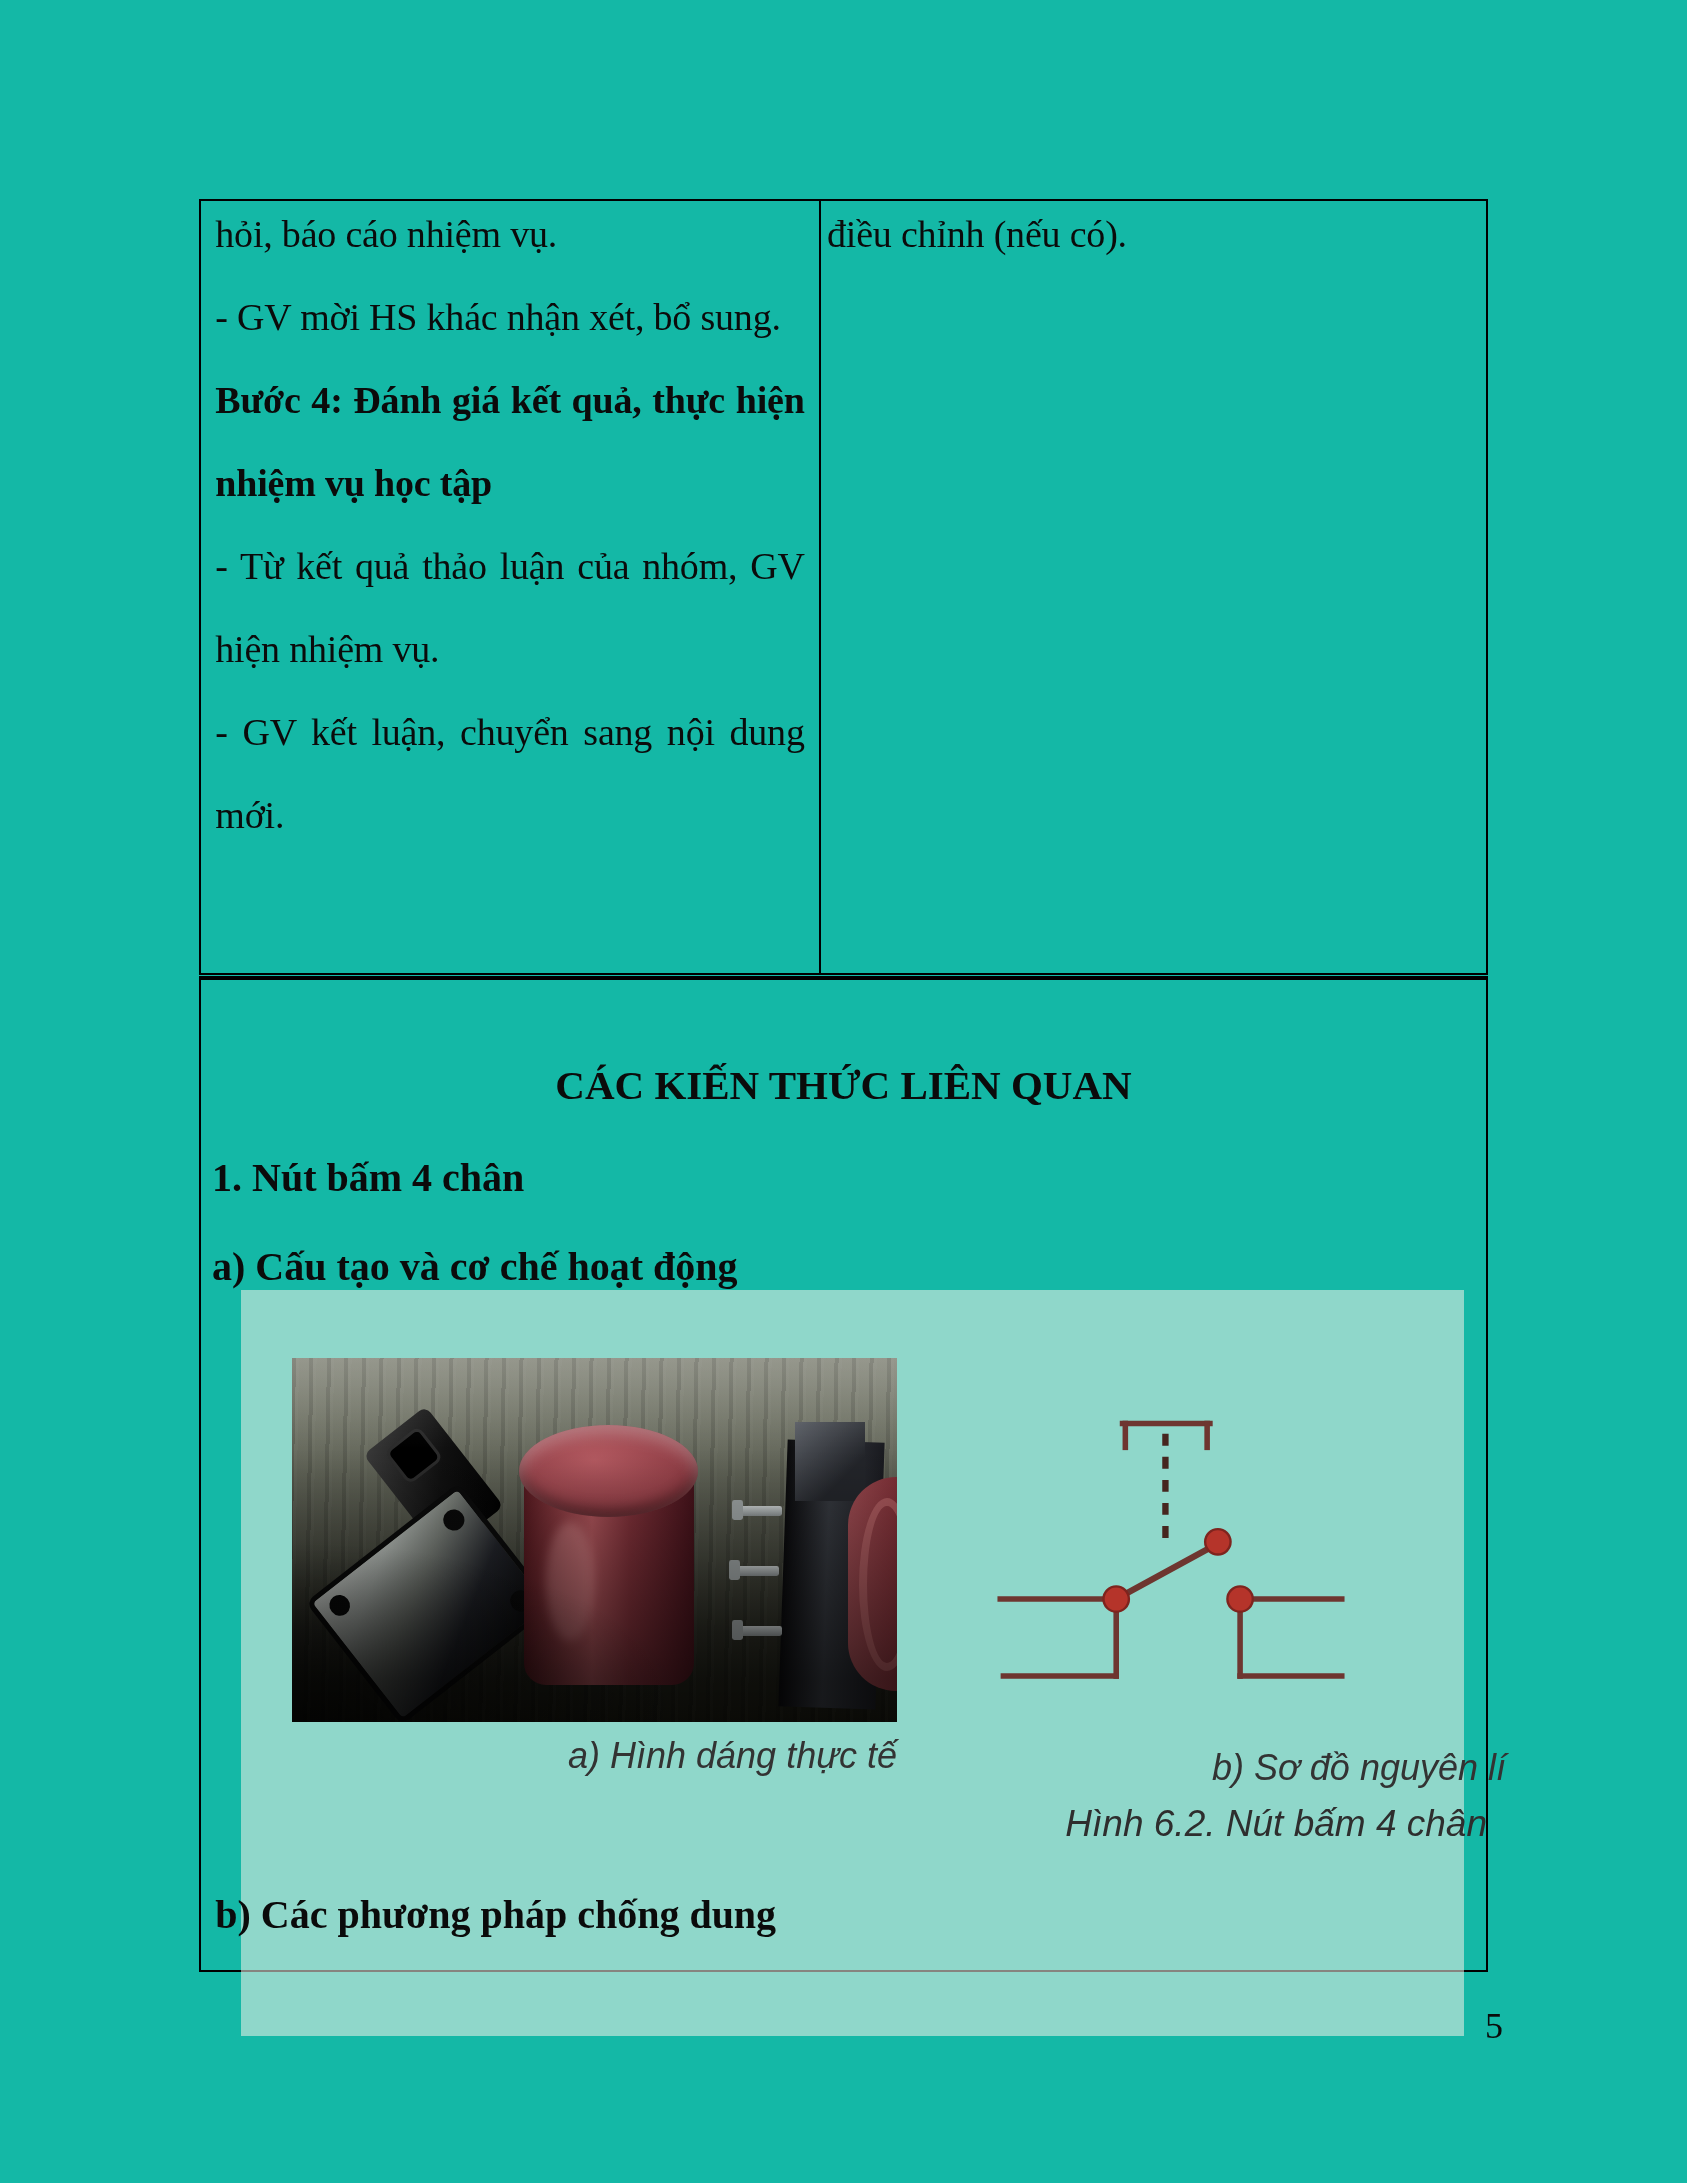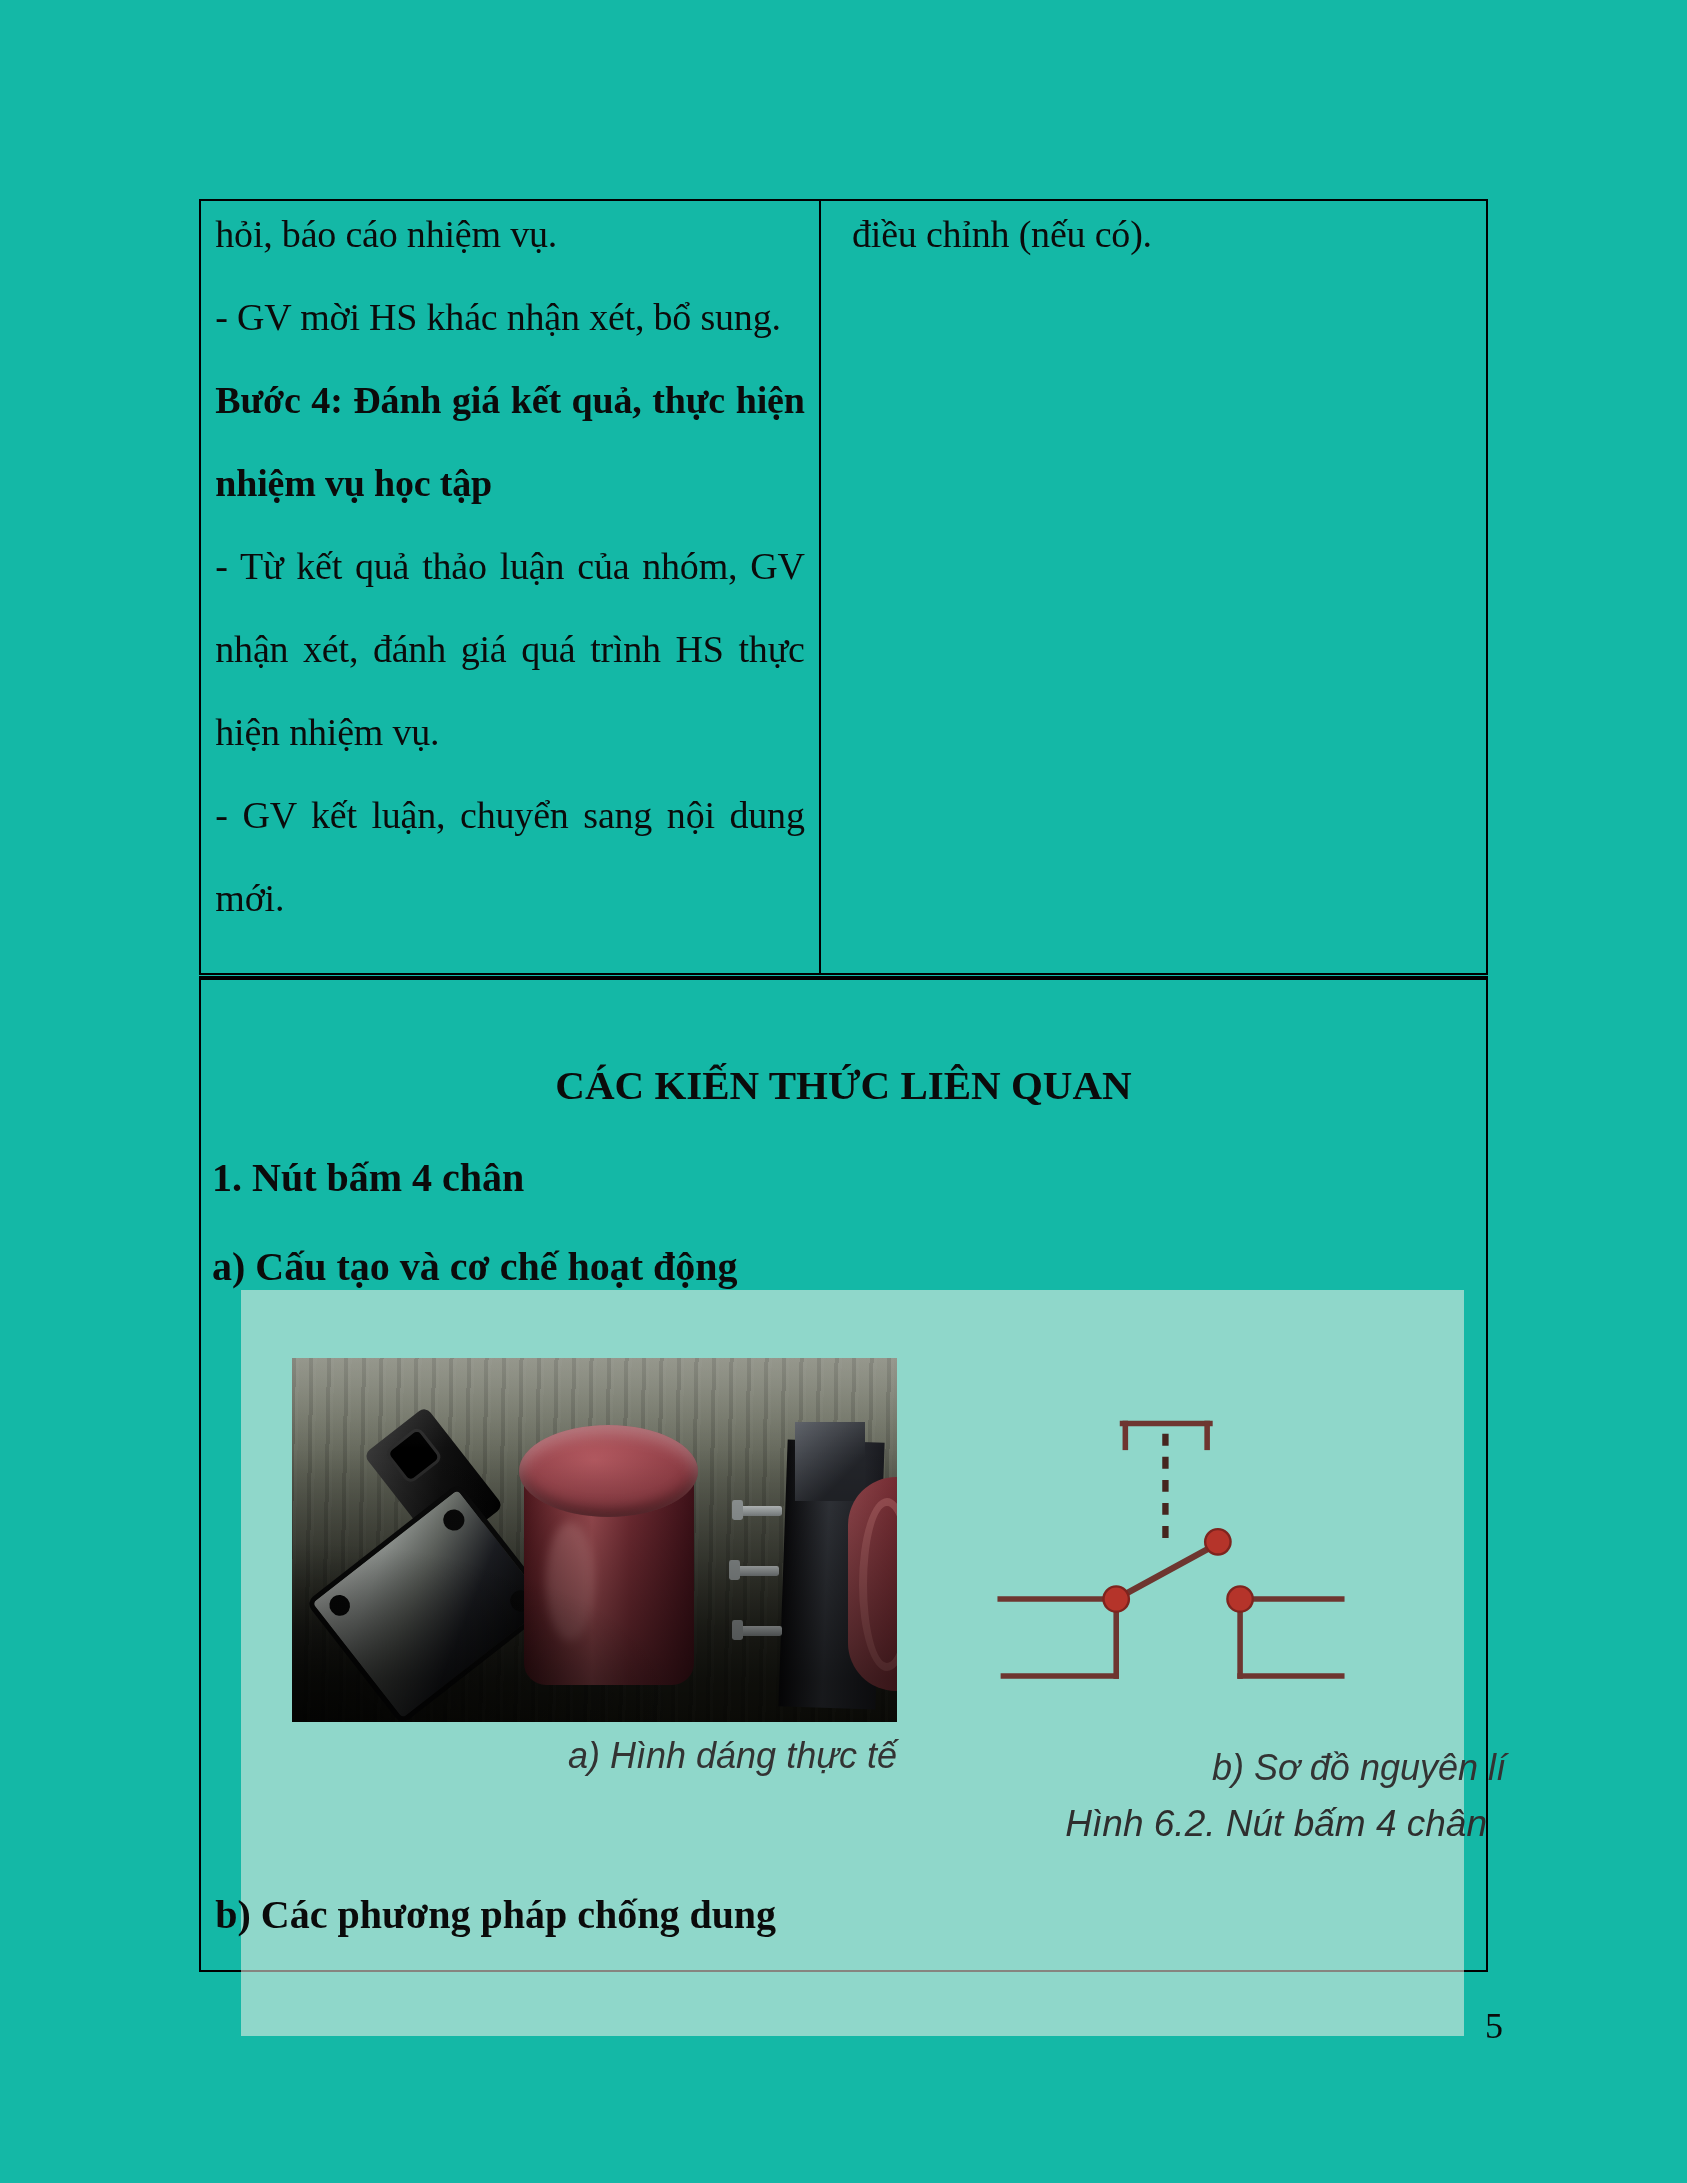--- a/index.html
+++ b/index.html
@@ -5,21 +5,21 @@
   html,body{margin:0;padding:0;background:#e8e8e8;}
   .page{
     position:relative;width:1687px;height:2183px;background:#14b8a6;
     font-family:"Liberation Serif",serif;color:#0b0b0b;overflow:hidden;
   }
   
   .t1{position:absolute;left:199px;top:199px;width:1289px;height:776px;
       border:2.4px solid #000;box-sizing:border-box;}
   .t1-divider{position:absolute;left:618px;top:0;bottom:0;width:2.4px;background:#000;}
   .cell-l{position:absolute;left:0;top:-8px;width:618px;padding:0 14.3px;box-sizing:border-box;}
-  .cell-r{position:absolute;left:621px;top:-8px;right:0;padding:0 30px;box-sizing:border-box;}
+  .cell-r{position:absolute;left:621px;top:-8px;right:0;padding:0 5px;box-sizing:border-box;}
   .ln{height:83px;line-height:83px;font-size:38px;letter-spacing:-0.2px;
       white-space:nowrap;overflow:visible;}
   .ln.bold{font-weight:bold;}
   .ln.jst{white-space:normal;text-align:justify;text-align-last:justify;word-spacing:-0.8px;}
   
   .box2{position:absolute;left:199px;top:976px;width:1289px;height:996px;
         border:2.4px solid #000;border-top:4.8px solid #000;box-sizing:border-box;padding-left:27px;}
   .scan-tint{position:absolute;left:40px;top:310px;width:1223px;height:746px;
              background:rgba(244,240,232,0.55);}
   .k-title{position:absolute;left:0;top:79px;width:100%;text-align:center;
@@ -87,21 +87,20 @@
 
 <div class="page">
 
   <div class="t1">
     <div class="cell-l">
       <div class="ln">hỏi, báo cáo nhiệm vụ.</div>
       <div class="ln">- GV mời HS khác nhận xét, bổ sung.</div>
       <div class="ln bold jst">Bước 4: Đánh giá kết quả, thực hiện</div>
       <div class="ln bold">nhiệm vụ học tập</div>
       <div class="ln jst">- Từ kết quả thảo luận của nhóm, GV</div>
-      <div class="ln jst">nhận xét, đánh giá quá trình HS thực</div>
       <div class="ln">hiện nhiệm vụ.</div>
       <div class="ln jst">- GV kết luận, chuyển sang nội dung</div>
       <div class="ln">mới.</div>
     </div>
     <div class="t1-divider"></div>
     <div class="cell-r">
       <div class="ln">điều chỉnh (nếu có).</div>
     </div>
   </div>
 

